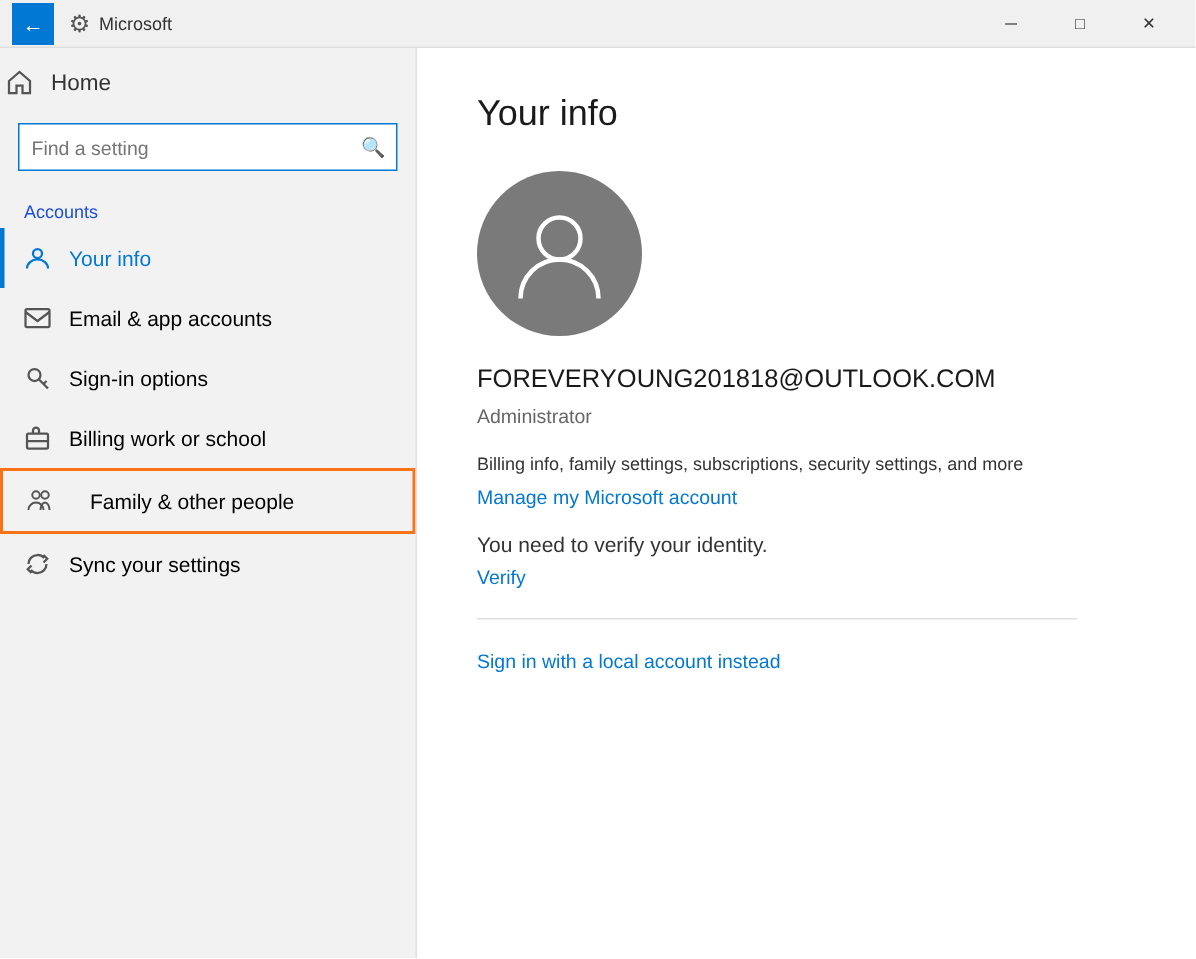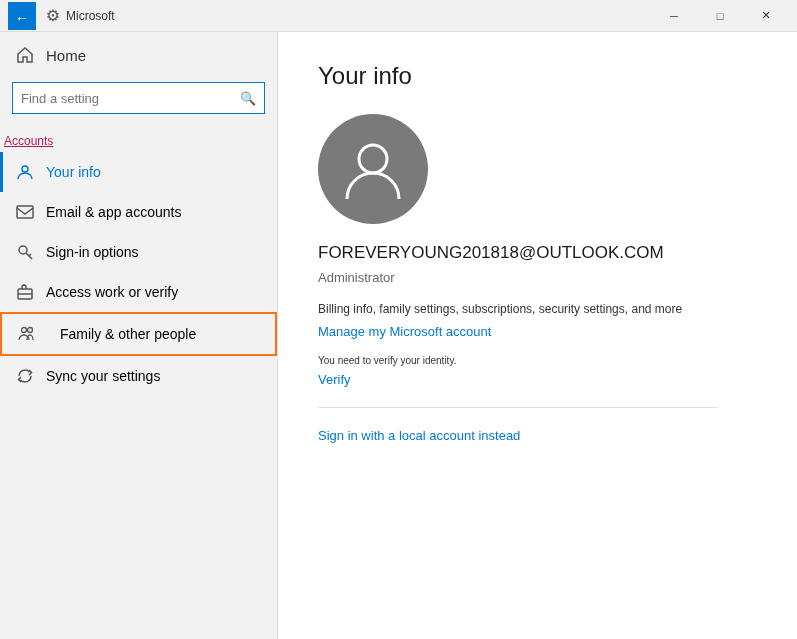--- a/index.html
+++ b/index.html
@@ -57,21 +57,21 @@
       border-right: 1px solid #e0e0e0;
       display: flex;
       flex-direction: column;
       flex-shrink: 0;
       overflow-y: auto;
     }
 
     .sidebar-home {
       display: flex;
       align-items: center;
-      padding: 14px 16px;
+      padding: 14px 4px;
       cursor: pointer;
       gap: 12px;
     }
     .sidebar-home-label {
       font-size: 15px;
       color: #333;
     }
 
     .sidebar-search {
       margin: 4px 12px 12px 12px;
@@ -90,24 +90,23 @@
       position: absolute;
       right: 8px;
       top: 50%;
       transform: translateY(-50%);
       color: #666;
       font-size: 13px;
     }
 
     .sidebar-section-label {
       font-size: 12px;
-      color: #be185d;
-      padding: 8px 16px 4px 4px;
+      color: #1d4ed8;
+      padding: 8px 16px 4px 16px;
       font-weight: 400;
-      text-decoration: underline;
     }
 
     .sidebar-item {
       display: flex;
       align-items: center;
       padding: 11px 16px;
       cursor: pointer;
       gap: 12px;
       position: relative;
     }
@@ -203,21 +202,21 @@
     .link-text {
       font-size: 13px;
       color: #0078d4;
       cursor: pointer;
       text-decoration: none;
       margin-bottom: 16px;
       display: block;
     }
 
     .verify-text {
-      font-size: 10px;
+      font-size: 14px;
       color: #333;
       margin-bottom: 6px;
     }
 
     .divider {
       height: 1px;
       background: #e0e0e0;
       margin: 20px 0;
       max-width: 400px;
     }
@@ -290,21 +289,21 @@
     </div>
 
     <div class="sidebar-item">
       <span class="icon-shape">
         <svg width="18" height="18" viewBox="0 0 18 18" fill="none">
           <rect x="2" y="6" width="14" height="10" rx="1" stroke="#555" stroke-width="1.5" fill="none"></rect>
           <path d="M6 6V4a2 2 0 014 0v2" stroke="#555" stroke-width="1.5" fill="none"></path>
           <line x1="2" y1="11" x2="16" y2="11" stroke="#555" stroke-width="1.5"></line>
         </svg>
       </span>
-      <span class="sidebar-item-label">Access work or verify</span>
+      <span class="sidebar-item-label">Billing work or school</span>
     </div>
 
     <div class="sidebar-item highlighted">
       <span class="icon-shape">
         <svg width="18" height="18" viewBox="0 0 18 18" fill="none">
           <circle cx="6" cy="5" r="2.5" stroke="#555" stroke-width="1.3" fill="none"></circle>
           <circle cx="12" cy="5" r="2.5" stroke="#555" stroke-width="1.3" fill="none"></circle>
           <path d="M1 15c0-2.761 2.239-5 5-5s5 2.239 5 5" stroke="#555" stroke-width="1.3" fill="none"></path>
           <path d="M9 15c0-2.761 1.343-5 3-5s3 2.239 3 5" stroke="#555" stroke-width="1.3" fill="none"></path>
         </svg>

